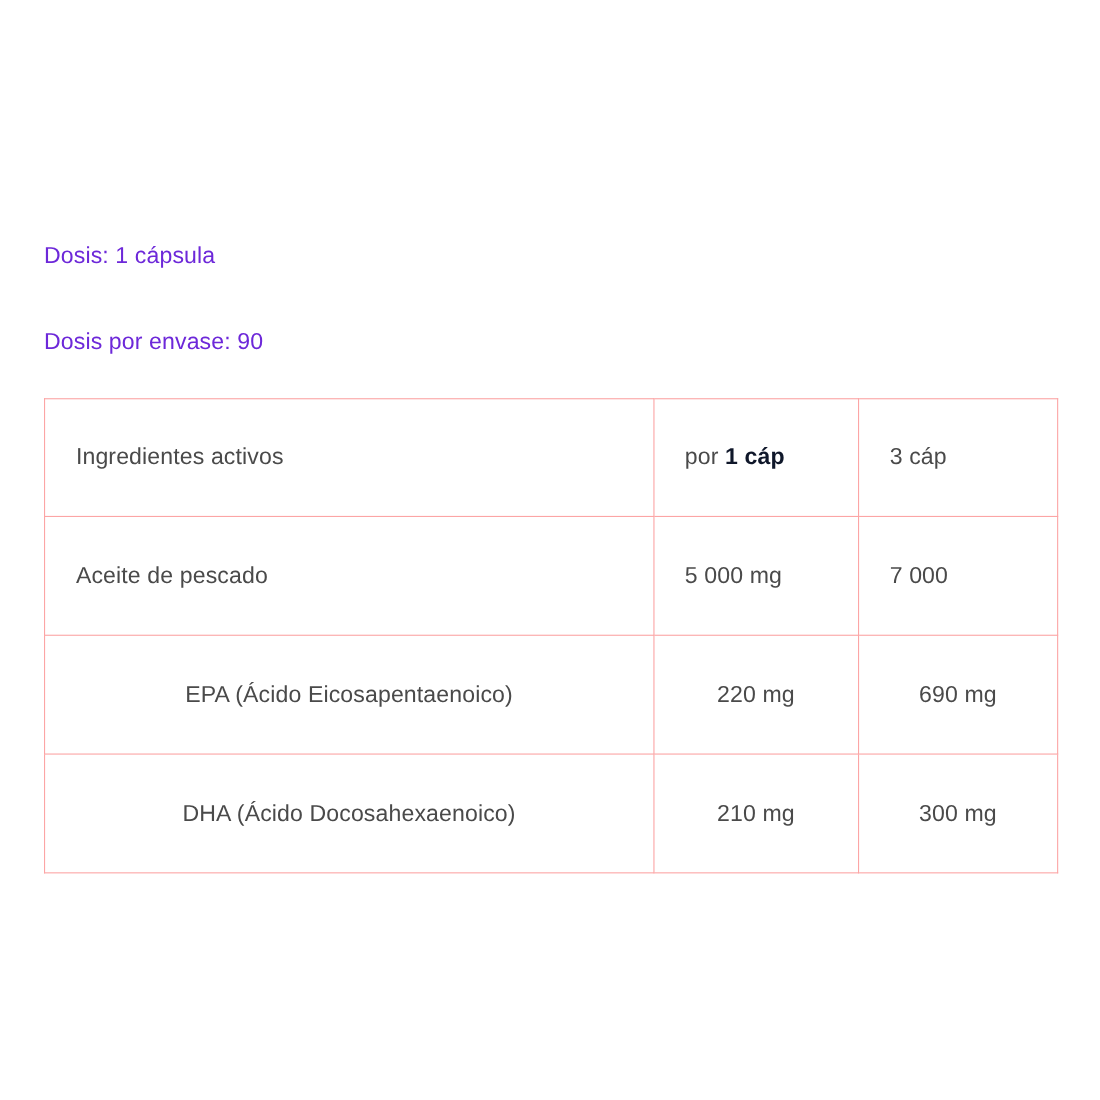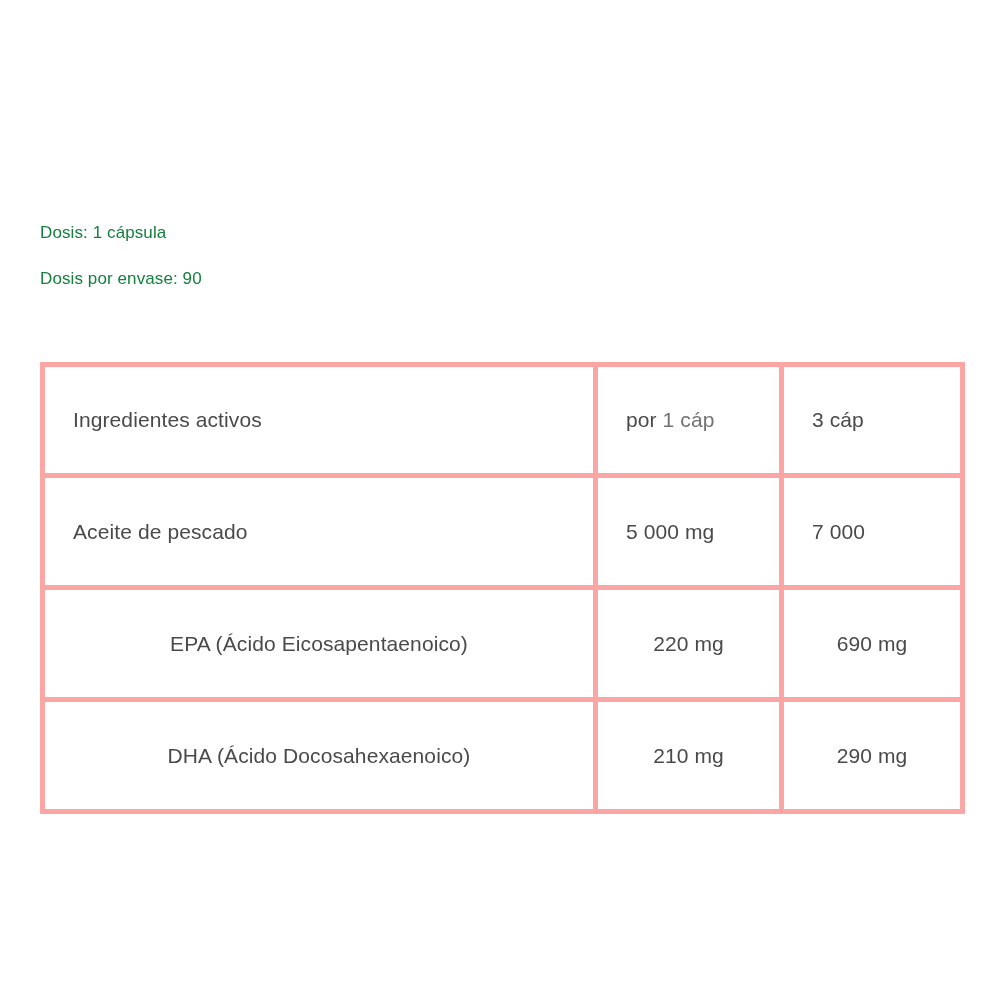--- a/index.html
+++ b/index.html
@@ -20,55 +20,55 @@
     height: 1000px;
     box-sizing: border-box;
   }
   .dose-block {
     position: absolute;
     left: 40px;
     top: 218px;
     width: 920px;
   }
   .dose-line {
-    font-size: 17px;
-    color: #15803d;
+    font-size: 21px;
+    color: #6d28d9;
     line-height: 30px;
     letter-spacing: 0.1px;
   }
   .dose-line.second {
-    margin-top: 16px;
+    margin-top: 48px;
   }
   .nutrition-table {
     position: absolute;
     left: 40px;
     top: 362px;
     width: 922px;
     border-collapse: collapse;
     table-layout: fixed;
   }
   .nutrition-table td, .nutrition-table th {
-    border: 5px solid #fca5a5;
+    border: 1px solid #fca5a5;
     text-align: left;
     vertical-align: middle;
     padding: 0 28px;
     font-weight: normal;
     font-size: 21px;
     color: #4a4a4a;
     letter-spacing: 0.1px;
   }
   .col-name { width: 553px; }
   .col-one  { width: 186px; }
   .col-three{ width: 181px; }
 
   .head-row td { height: 106px; }
   .row-main td { height: 107px; }
   .row-sub td  { height: 107px; text-align: center; }
 
-  .bold { font-weight: normal; color: #737373; }
+  .bold { font-weight: bold; color: #0f172a; }
   .name-cell { padding-left: 30px; }
   .head-name { padding-left: 30px; }
   .num-cell { padding-left: 26px; }
 </style>
 </head>
 <body>
 
 <div class="page">
 
   <div class="dose-block">
@@ -97,18 +97,18 @@
 
       <tr class="row-sub">
         <td class="name-cell">EPA (Ácido Eicosapentaenoico)</td>
         <td class="num-cell">220 mg</td>
         <td class="num-cell">690 mg</td>
       </tr>
 
       <tr class="row-sub">
         <td class="name-cell">DHA (Ácido Docosahexaenoico)</td>
         <td class="num-cell">210 mg</td>
-        <td class="num-cell">290 mg</td>
+        <td class="num-cell">300 mg</td>
       </tr>
     </tbody>
   </table>
 
 </div>
 
 </body></html>

